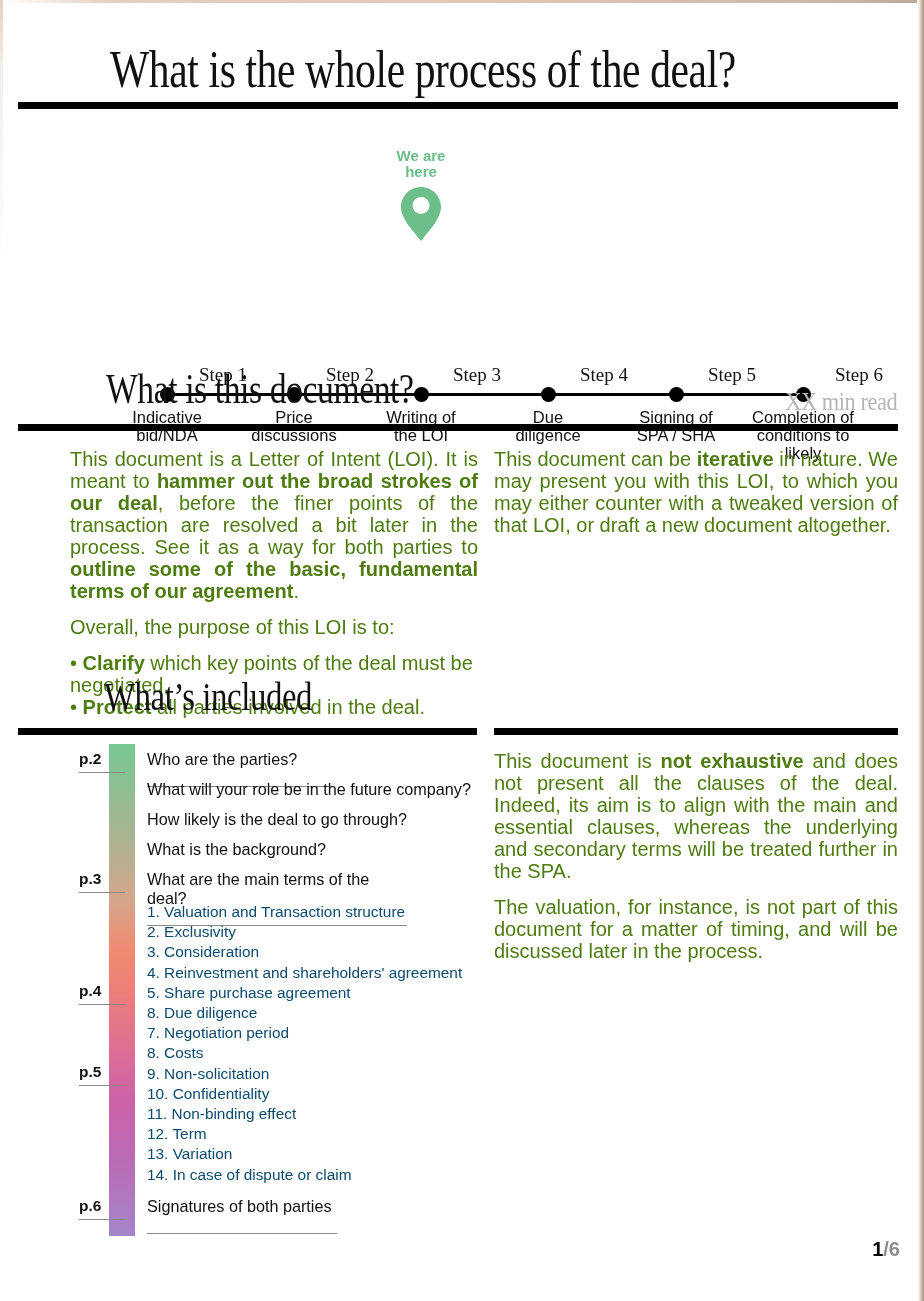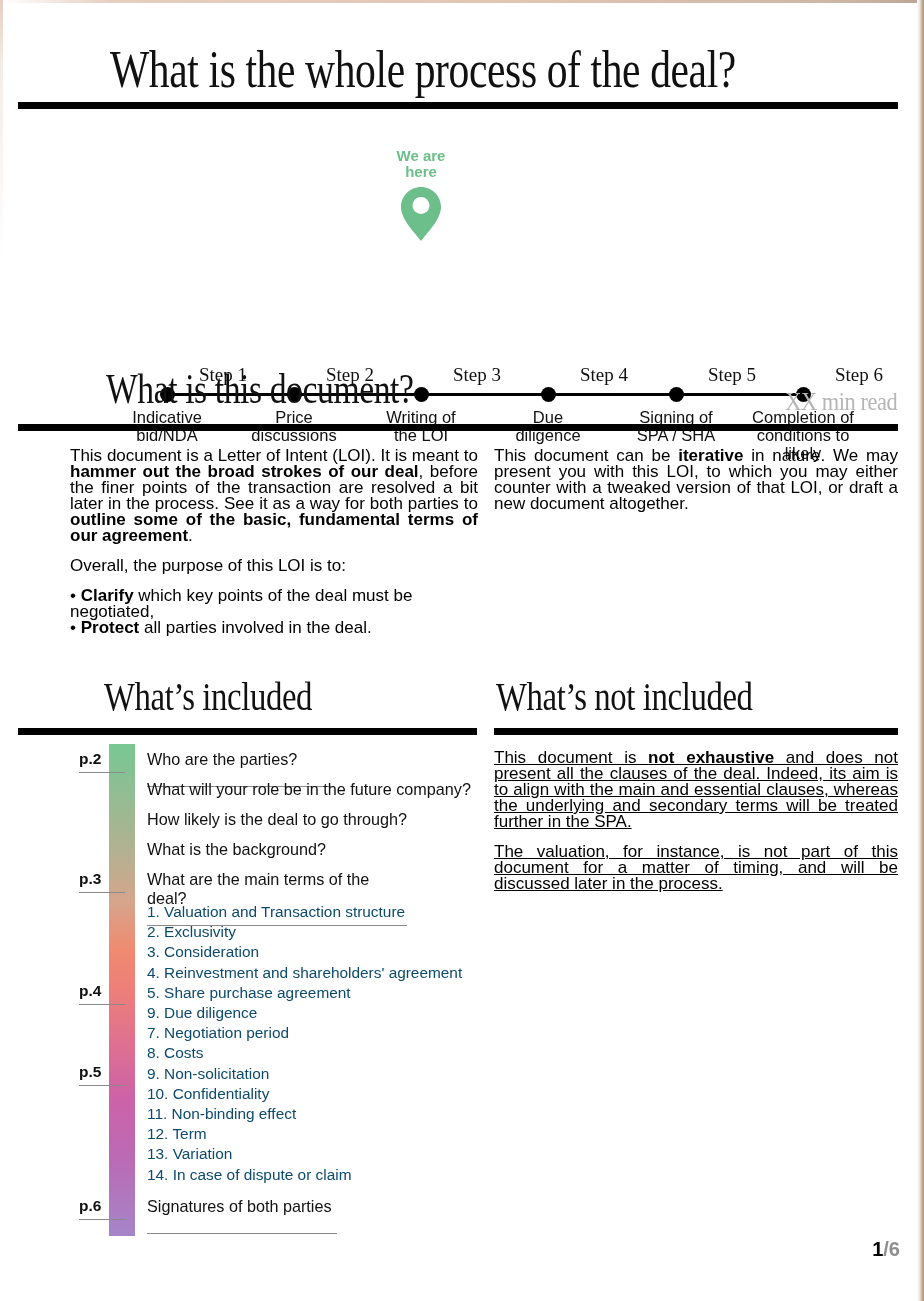--- a/index.html
+++ b/index.html
@@ -79,37 +79,37 @@
   .h2 { font-size: 42px; line-height: 46px; }
   .minread {
     position: absolute; right: 27px; top: 387px;
     font-family: "Liberation Serif", "DejaVu Serif", serif;
     font-size: 26px; color: #b5b5b5; transform: scaleX(0.86); transform-origin: right center;
     white-space: nowrap;
   }
   .rule-doc { position: absolute; left: 18px; top: 424px; width: 880px; height: 7px; }
 
   .body-text {
-    font-size: 17px; line-height: 16px; color: #000000; text-align: justify;
+    font-size: 20px; line-height: 22px; color: #4d7c0f; text-align: justify;
   }
   .body-text p { margin: 0 0 14px 0; }
   .body-text p:last-child { margin-bottom: 0; }
   .col-left-doc { position: absolute; left: 70px; top: 448px; width: 408px; }
   .col-right-doc { position: absolute; left: 494px; top: 448px; width: 404px; }
   .bullets { margin: 0; }
   .bullets div { text-align: left; }
 
   
   .h2-inc-wrap { position: absolute; left: 104px; top: 674px; }
   .h2-notinc-wrap { position: absolute; left: 496px; top: 674px; }
   .h3 { font-size: 41px; line-height: 45px; }
   .rule-inc { position: absolute; left: 18px; top: 728px; width: 459px; height: 7px; }
   .rule-notinc { position: absolute; left: 494px; top: 728px; width: 404px; height: 7px; }
 
-  .col-right-notinc { position: absolute; left: 494px; top: 750px; width: 404px; text-decoration: underline; }
+  .col-right-notinc { position: absolute; left: 494px; top: 750px; width: 404px; }
 
   
   .toc { position: absolute; left: 0; top: 744px; width: 480px; height: 495px; }
   .toc-bar {
     position: absolute; left: 109px; top: 0px; width: 26px; height: 492px;
     background: linear-gradient(to bottom,
       #79c793 0%,
       #86c193 6%,
       #b3b191 22%,
       #d6a58c 32%,
@@ -225,44 +225,41 @@
       <div><span>• </span><b>Protect</b><span> all parties involved in the deal.</span></div>
     </div>
   </div>
 
   <div class="body-text col-right-doc">
     <p><span>This document can be </span><b>iterative</b><span> in nature. We may present you with this LOI, to which you may either counter with a tweaked version of that LOI, or draft a new document altogether.</span></p>
   </div>
 
   <div class="h2-inc-wrap">
     <div class="serif-title h3">What’s included</div>
-  </div>
-  <div class="h2-notinc-wrap">
-    <div class="serif-title h3">What’s not included</div>
   </div>
   <div class="rule rule-inc"></div>
   <div class="rule rule-notinc"></div>
 
   <div class="toc">
     <div class="toc-bar"></div>
     <div id="toc-body">
         <div class="toc-page" style="top: 6px;">p.2</div>
         <div class="toc-item ruled" style="top: 6px; width: 185px;">Who are the parties?</div>
         <div class="toc-item" style="top: 36px; width: auto;">What will your role be in the future company?</div>
         <div class="toc-item" style="top: 66px; width: auto;">How likely is the deal to go through?</div>
         <div class="toc-item" style="top: 96px; width: auto;">What is the background?</div>
         <div class="toc-page" style="top: 126px;">p.3</div>
         <div class="toc-item ruled" style="top: 126px; width: 260px;">What are the main terms of the deal?</div>
         <div class="toc-sub" style="top: 158px;">
           <div>1. Valuation and Transaction structure</div>
           <div>2. Exclusivity</div>
           <div>3. Consideration</div>
           <div>4. Reinvestment and shareholders' agreement</div>
           <div>5. Share purchase agreement</div>
-          <div>9. Due diligence</div>
+          <div>8. Due diligence</div>
           <div>7. Negotiation period</div>
           <div>8. Costs</div>
           <div>9. Non-solicitation</div>
           <div>10. Confidentiality</div>
           <div>11. Non-binding effect</div>
           <div>12. Term</div>
           <div>13. Variation</div>
           <div>14. In case of dispute or claim</div>
         </div>
         <div class="toc-page" style="top: 237.8px;">p.4</div>

